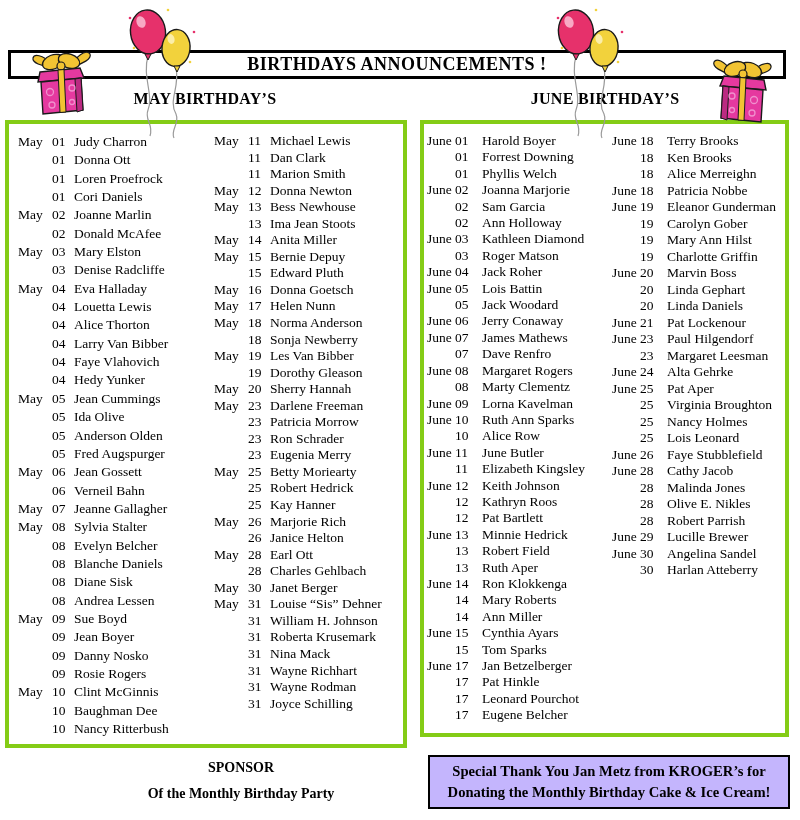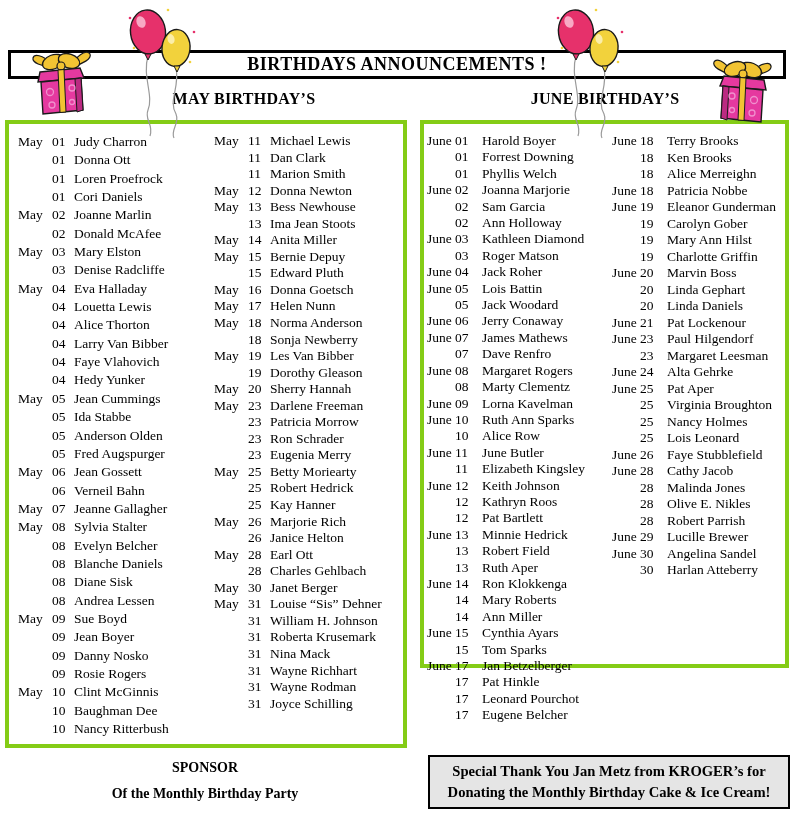--- a/index.html
+++ b/index.html
@@ -14,49 +14,49 @@
   
   .balloons{position:absolute;width:80px;height:138px;z-index:3;}
   .balloons.left{left:124px;top:4px;}
   .balloons.right{left:552px;top:4px;}
   .gift{position:absolute;width:66px;height:74px;z-index:4;}
   .gift.left{left:28px;top:42px;}
   .gift.right{left:710px;top:50px;transform:scaleX(-1);}
 
   
   .heading{position:absolute;top:90px;font-weight:bold;font-size:16px;text-align:center;letter-spacing:.3px;}
-  .heading.may{left:0;width:410px;padding-left:39px;}
+  .heading.may{left:0;width:410px;}
   .heading.june{left:420px;width:370px;}
 
   
   .listbox{position:absolute;border:4px solid #84cc16;background:#fff;box-sizing:border-box;}
   .listbox.may{left:5px;top:120px;width:402px;height:628px;}
-  .listbox.june{left:420px;top:120px;width:369px;height:548px;}
+  .listbox.june{left:420px;top:120px;width:369px;height:617px;}
 
   .col{position:absolute;top:9px;font-size:13.5px;white-space:nowrap;}
   .col .row{display:flex;}
   .col .m{display:inline-block;}
   .col .d{display:inline-block;}
   .listbox.may .col .m{width:34px;}
   .listbox.may .col .d{width:20px;}
   .listbox.may .col .n{margin-left:2px;}
   .listbox.june .col .m{width:28px;}
   .listbox.june .col .d{width:14px;}
   .listbox.june .col .n{margin-left:13px;}
   .col.may1{left:9px;line-height:18.35px;}
   .col.may2{left:205px;line-height:16.55px;}
   .col.june1{left:3px;line-height:16.4px;}
   .col.june2{left:188px;line-height:16.5px;}
 
   
-  .sponsor{position:absolute;left:0;top:760px;width:410px;text-align:center;font-weight:bold;font-size:14px;}
+  .sponsor{position:absolute;left:0;top:760px;width:410px;text-align:center;font-weight:bold;font-size:14px;padding-left:36px;}
   .sponsor .l1{margin-bottom:10px;}
   .thanks{position:absolute;left:428px;top:755px;width:362px;height:54px;border:2px solid #000;
           box-sizing:border-box;display:flex;flex-direction:column;justify-content:center;
-          align-items:center;font-weight:bold;font-size:14.6px;line-height:1.45;background:#e5e5e5;}
+          align-items:center;font-weight:bold;font-size:14.6px;line-height:1.45;background:#c4b5fd;}
 </style>
 </head>
 <body>
 
 <div class="page">
 
   <div class="balloons left">
     <svg viewBox="0 0 80 138" width="80" height="138">
       <path d="M24 52 C18 72 30 92 24 106 C20 116 30 120 26 132" fill="none" stroke="#9a9a9a" stroke-width="1.2"></path>
       <path d="M52 64 C56 84 44 96 52 110 C56 120 46 126 50 134" fill="none" stroke="#9a9a9a" stroke-width="1.2"></path>
@@ -208,21 +208,21 @@
           <span class="n">Hedy Yunker</span>
         </div>
         <div class="row">
           <span class="m">May</span>
           <span class="d">05</span>
           <span class="n">Jean Cummings</span>
         </div>
         <div class="row">
           <span class="m"></span>
           <span class="d">05</span>
-          <span class="n">Ida Stabbe</span>
+          <span class="n">Ida Olive</span>
         </div>
         <div class="row">
           <span class="m"></span>
           <span class="d">05</span>
           <span class="n">Anderson Olden</span>
         </div>
         <div class="row">
           <span class="m"></span>
           <span class="d">05</span>
           <span class="n">Fred Augspurger</span>

